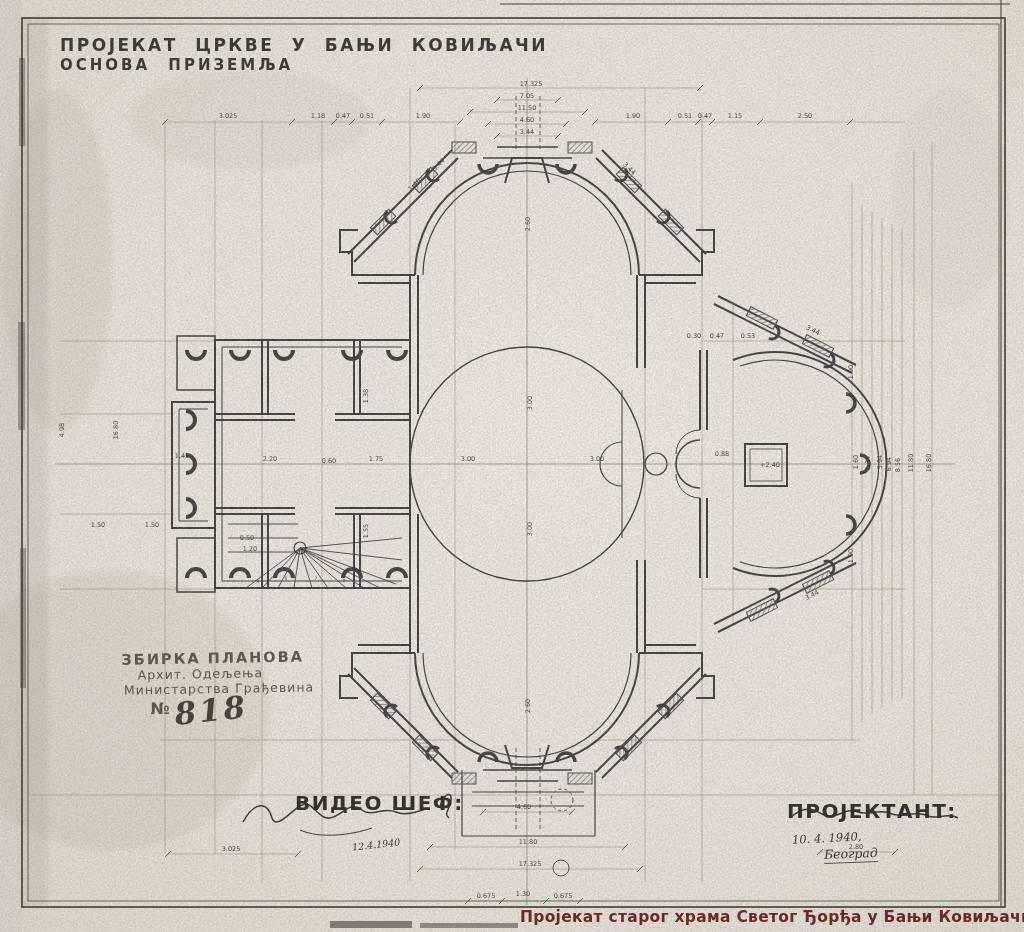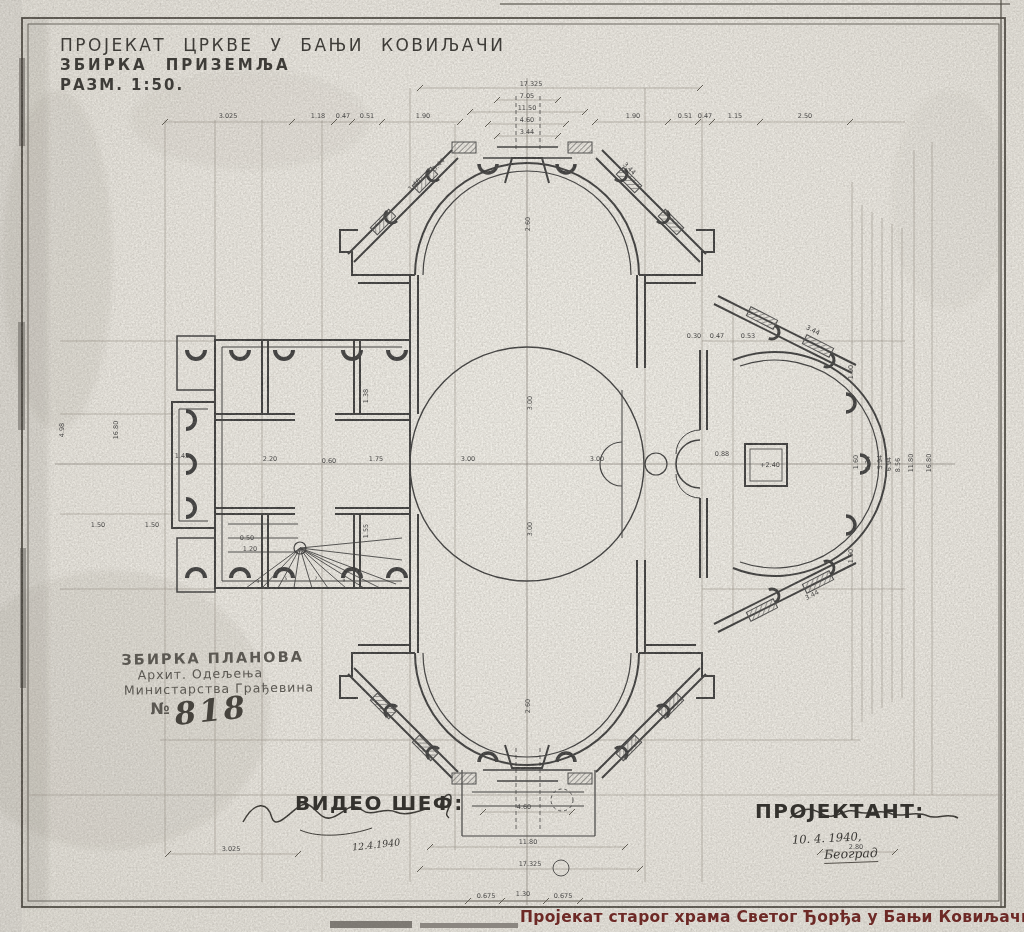--- a/index.html
+++ b/index.html
@@ -3,21 +3,21 @@
 <meta charset="utf-8">
 <style>
   html,body{margin:0;padding:0;background:#d8d5ce;}
   #sheet{position:relative;width:1024px;height:932px;overflow:hidden;
          background:radial-gradient(ellipse at 55% 45%, #efede6 0%, #e9e6df 55%, #dedbd3 100%);
          font-family:"DejaVu Sans",sans-serif;color:#3e3c38;}
   #plan-svg{position:absolute;left:0;top:0;}
   #plan-svg text{font-family:"DejaVu Sans",sans-serif;fill:#3d3d3d;text-anchor:middle;}
   .ov{position:absolute;white-space:nowrap;}
   .title-block{left:60px;top:34px;line-height:1.3;}
-  .t1{font-size:17px;font-weight:normal;letter-spacing:2.5px;word-spacing:9px;}
+  .t1{font-size:17px;font-weight:bold;letter-spacing:2.5px;word-spacing:9px;}
   .t2{font-size:15px;font-weight:bold;letter-spacing:3px;word-spacing:10px;}
   .t3{font-size:15px;font-weight:bold;letter-spacing:2px;}
   .stamp{left:122px;top:650px;color:#5b5852;transform:rotate(-1deg);}
   .s1{font-size:14.5px;font-weight:bold;letter-spacing:2px;}
   .s2{font-size:12.5px;margin-left:16px;letter-spacing:1px;}
   .s3{font-size:12.5px;margin-left:2px;letter-spacing:1px;}
   .snum{margin-left:28px;margin-top:-4px;}
   .snum .no{font-size:16px;font-weight:bold;vertical-align:8px;}
   .snum .val{font-family:"DejaVu Serif",serif;font-style:italic;font-weight:bold;
              font-size:31px;letter-spacing:3px;color:#46433d;display:inline-block;transform:rotate(-5deg);}
@@ -303,36 +303,35 @@
         <text x="286" y="580" font-size="4.5">5</text>
         <text x="316" y="580" font-size="4.5">7</text>
         <text x="344" y="582" font-size="4.5">9</text>
       </g>
 
   <rect x="22" y="18" width="983" height="890" filter="url(#paperNoise)" opacity="0.55"></rect>
 </svg>
 
 <div class="ov title-block">
   <div class="t1">ПРОЈЕКАТ ЦРКВЕ У БАЊИ КОВИЉАЧИ</div>
-  <div class="t2">ЗБИРКА ПРИЗЕМЉА</div>
-  <div class="t3">РАЗМ. 1:50.</div>
+  <div class="t2">ОСНОВА ПРИЗЕМЉА</div>
 </div>
 
 <div class="ov stamp">
   <div class="s1">ЗБИРКА ПЛАНОВА</div>
   <div class="s2">Архит. Одељења</div>
   <div class="s3">Министарства Грађевина</div>
   <div class="snum">
     <span class="no">№</span>
     <span class="val">818</span>
   </div>
 </div>
 
 <div class="ov appr-label" style="left:295px;top:791px;">ВИДЕО ШЕФ:</div>
 <div class="ov hw seen-date">12.4.1940</div>
 
-<div class="ov appr-label" style="left:755px;top:799px;">ПРОЈЕКТАНТ:</div>
+<div class="ov appr-label" style="left:787px;top:799px;">ПРОЈЕКТАНТ:</div>
 <div class="ov hw des-date">10. 4. 1940,</div>
 <div class="ov hw des-place">Београд</div>
 
 <div class="ov caption">Пројекат старог храма Светог Ђорђа у Бањи Ковиљачи</div>
 
 </div>
 
 </body></html>

